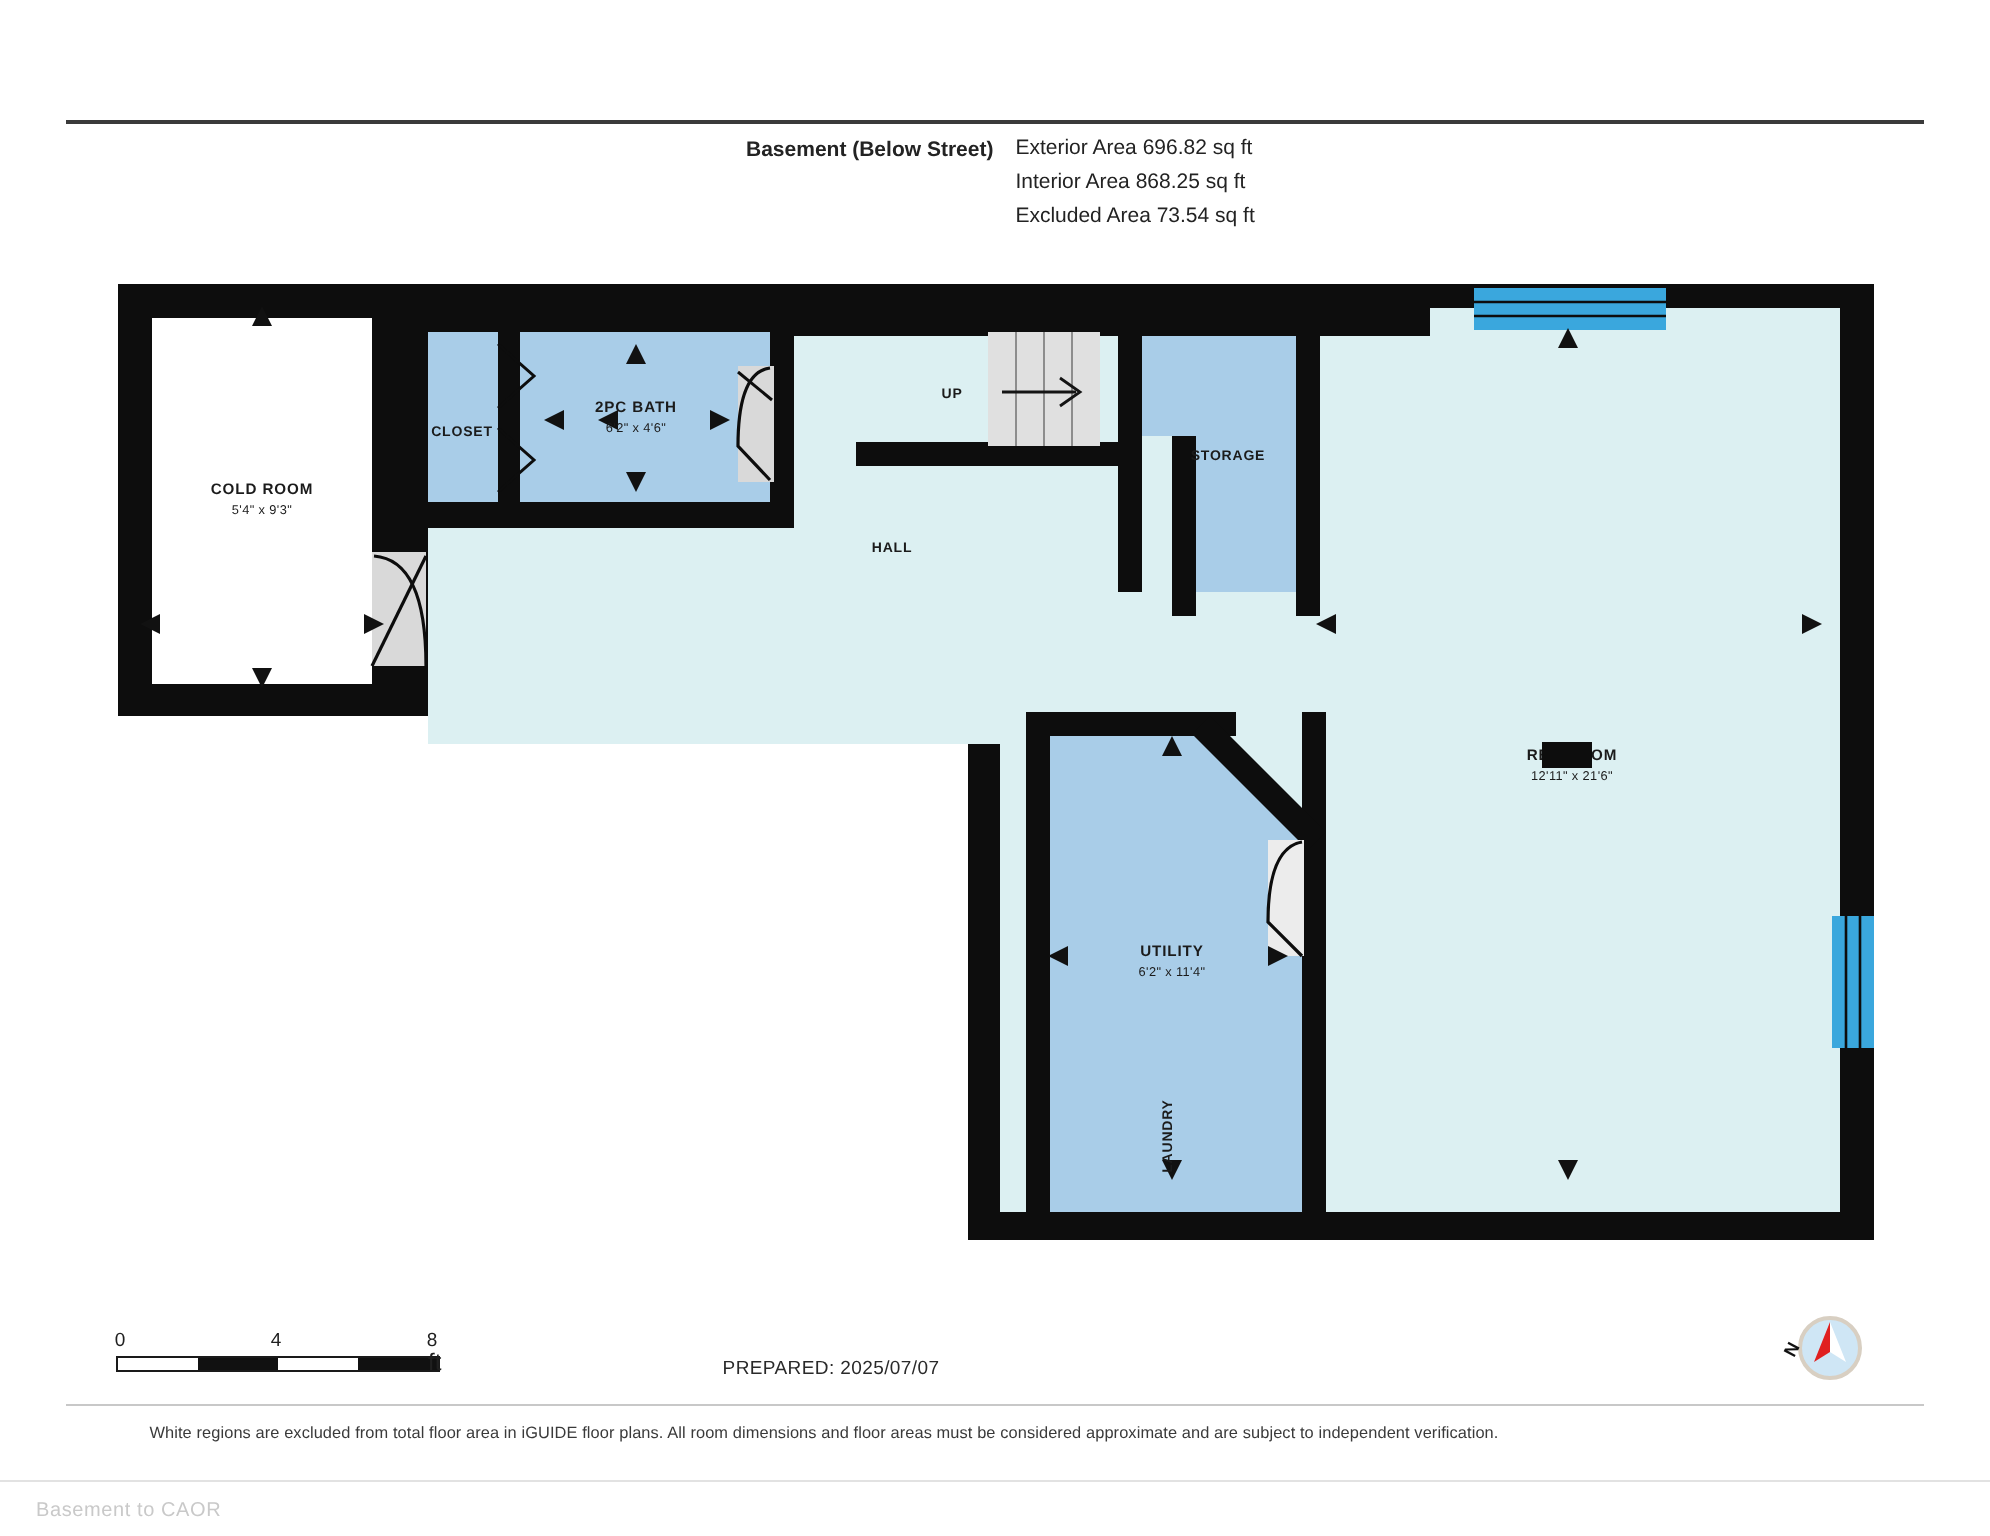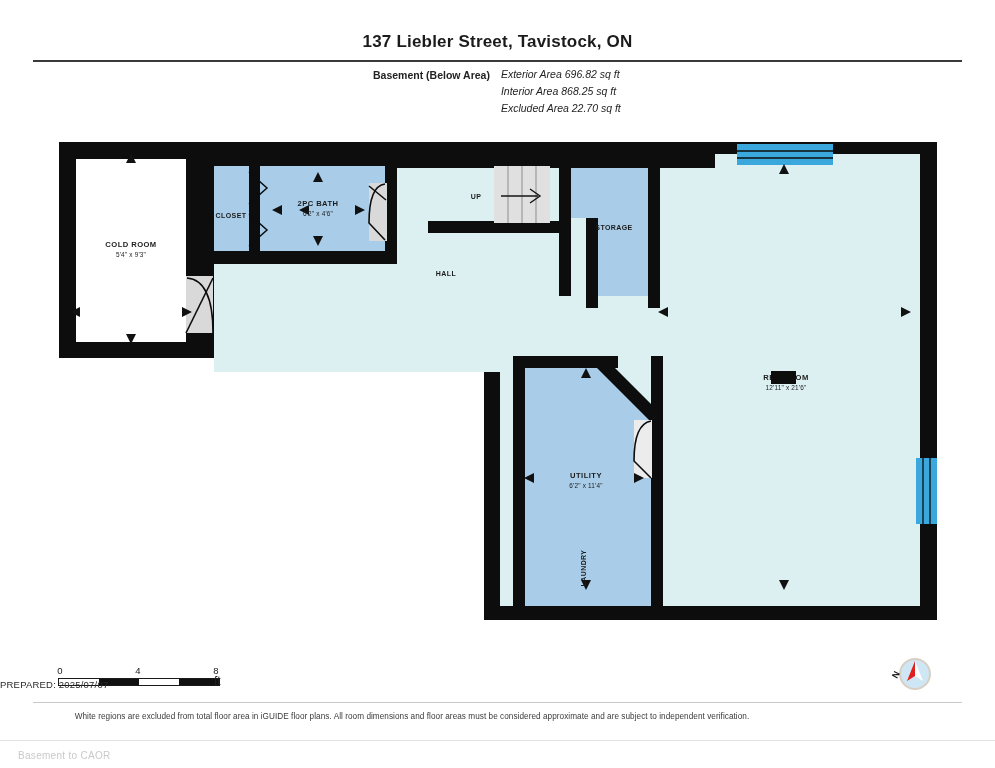--- a/index.html
+++ b/index.html
@@ -23,21 +23,21 @@
   .title-rule{
     position:absolute;left:33px;top:60px;width:929px;height:2px;
     background:#3a3a3a;
   }
   .areas{
     position:absolute;left:373px;top:68px;
     display:flex;align-items:flex-start;gap:11px;
     font-size:10.5px;color:#232323;
   }
   .areas .lvl{font-weight:bold;white-space:nowrap;padding-top:1px;}
-  .areas .col{display:flex;flex-direction:column;gap:4px;font-style:italic;}
+  .areas .col{display:flex;flex-direction:column;gap:4px;}
   .areas .col div{white-space:nowrap;line-height:13px;}
 
   
   .plan{position:absolute;left:0;top:128px;width:995px;height:505px;}
   .plan svg{display:block;}
 
   .rm-label{
     font-family:"Liberation Sans", sans-serif;
     font-size:7.6px;fill:#1b1b1b;text-anchor:middle;
     letter-spacing:.45px;font-weight:600;
@@ -57,21 +57,21 @@
   .scalebar .nums span{position:absolute;top:0;transform:translateX(-50%);}
   .scalebar .bar{
     position:relative;margin-top:1px;width:162px;height:8px;
     border:1px solid #1a1a1a;box-sizing:border-box;background:#fff;
   }
   .scalebar .bar i{position:absolute;top:0;height:100%;background:#111;display:block;}
   .scalebar .ftlabel{
     position:absolute;left:156px;top:9px;font-size:12px;color:#202020;
   }
   .prepared{
-    position:absolute;left:0;top:679px;width:831px;text-align:left;
+    position:absolute;left:0;top:679px;width:831px;text-align:center;
     font-size:9.5px;color:#2a2a2a;letter-spacing:.2px;
   }
   .compass{position:absolute;left:889px;top:655px;width:44px;height:38px;}
   .footer-rule{
     position:absolute;left:33px;top:702px;width:929px;height:1px;background:#c8c8c8;
   }
   .disclaimer{
     position:absolute;left:0;top:712px;width:824px;text-align:center;
     font-size:8.2px;color:#3a3a3a;letter-spacing:.05px;
   }
@@ -81,29 +81,28 @@
   .licensed{
     position:absolute;left:18px;top:750px;
     font-size:10px;color:#c9c9c9;letter-spacing:.3px;
   }
 </style>
 </head>
 <body>
 
 <div class="page">
 
-  <div class="title">137 Liebler Street, Tavistock, ON</div>
   <div class="title-rule"></div>
 
   <div class="areas">
-    <div class="lvl">Basement (Below Area)</div>
+    <div class="lvl">Basement (Below Street)</div>
     <div class="col">
       <div>Exterior Area 696.82 sq ft</div>
       <div>Interior Area 868.25 sq ft</div>
-      <div>Excluded Area 22.70 sq ft</div>
+      <div>Excluded Area 73.54 sq ft</div>
     </div>
   </div>
 
   <div class="plan">
   <svg width="995" height="505" viewBox="0 0 995 505" xmlns="http://www.w3.org/2000/svg">
 
     <path fill="#0d0d0d" d="M59,14 L937,14 L937,492 L484,492 L484,230 L59,230 Z"></path>
 
     <path fill="#dcf0f2" d="M214,40 L715,40 L715,26 L920,26 L920,478 L500,478 L500,244
              L214,244 Z"></path>

